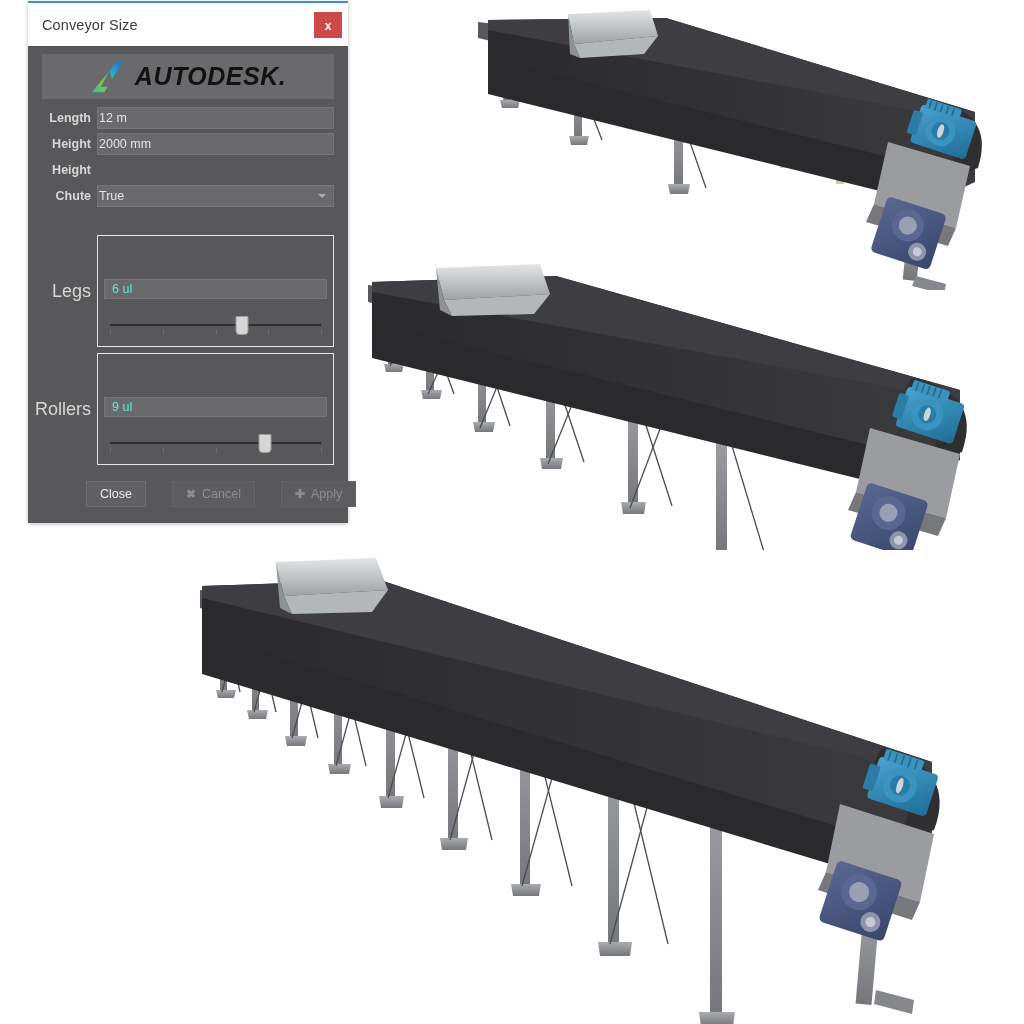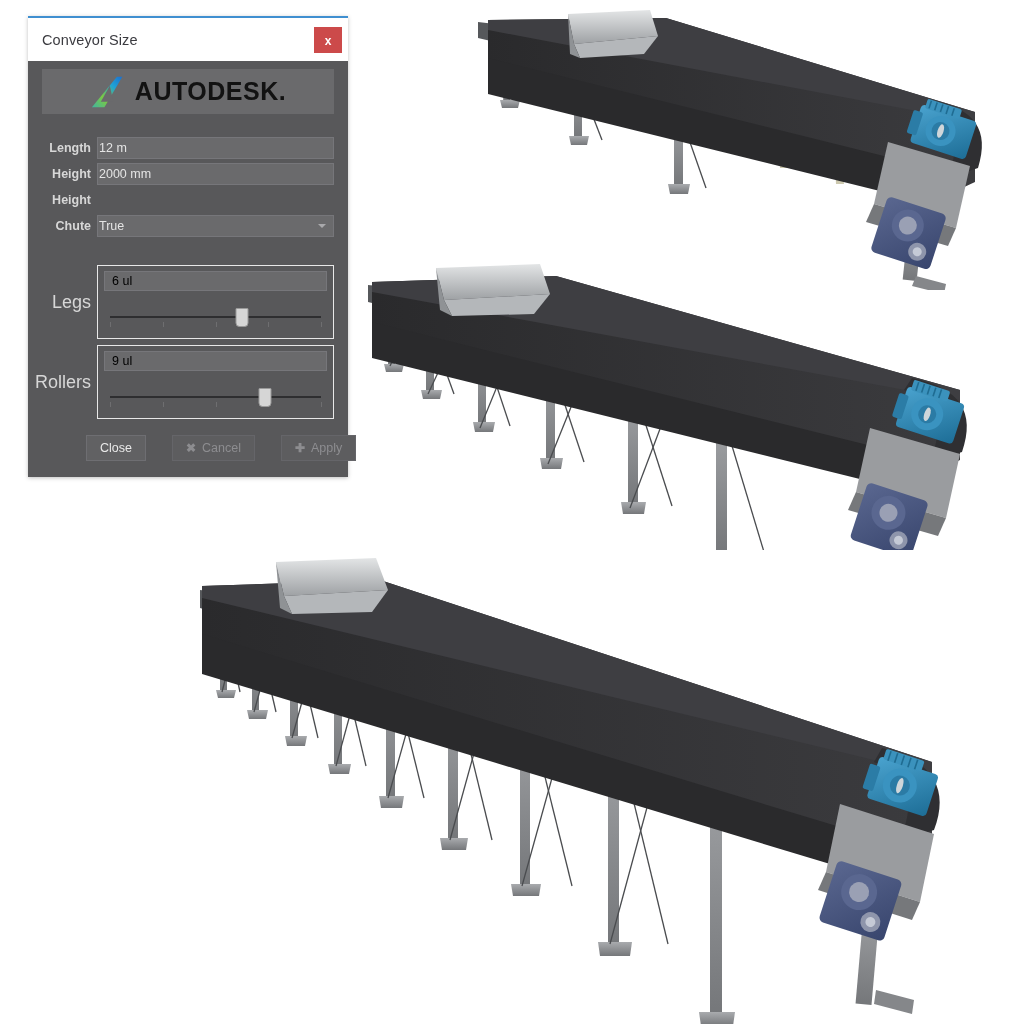--- a/index.html
+++ b/index.html
@@ -6,21 +6,21 @@
   body{
     width:1024px;height:1024px;
     background:#ffffff;
     font-family:"Liberation Sans", sans-serif;
     position:relative;
     overflow:hidden;
   }
 
   
   #dialog{
-    position:absolute; left:28px; top:16px;
+    position:absolute; left:28px; top:1px;
     width:320px;
     background:#58585a;
     box-shadow:0 1px 4px rgba(0,0,0,.25);
   }
   #dialog-topline{height:2px;background:#3f8fd0;width:100%;}
   #titlebar{
     height:43px;background:#ffffff;
     display:flex;align-items:center;justify-content:space-between;
     padding:0 0 0 14px;box-sizing:border-box;
   }
@@ -31,21 +31,21 @@
     font-size:12px;font-weight:bold;line-height:26px;text-align:center;
     cursor:pointer;font-family:"Liberation Sans",sans-serif;
   }
 
   #dialog-body{padding:8px 14px 10px 14px;}
 
   
   #logo-band{
     height:45px;background:#6a6a6c;
     display:flex;align-items:center;justify-content:center;
-    gap:9px;margin-bottom:23px;
+    gap:9px;margin-bottom:8px;font-style:italic;
   }
   #logo-mark{width:36px;height:34px;display:block;}
   #logo-word{
     font-size:25px;font-weight:bold;color:#121212;
     letter-spacing:.5px;font-family:"Liberation Sans",sans-serif;
   }
 
   
   .prow{display:flex;align-items:stretch;height:22px;margin-bottom:4px;}
   .plabel{
@@ -76,21 +76,21 @@
     display:flex;align-items:center;justify-content:flex-end;
     padding-right:6px;box-sizing:border-box;
   }
   .sbox{
     flex:1;border:1px solid #e8e8e8;background:#58585a;
     padding:5px 6px 2px 6px;box-sizing:border-box;
   }
   .svalue{
     background:#6a6a6c;border:1px solid #76767a;
     height:20px;display:flex;align-items:center;padding:0 7px;
-    font-size:12.5px;color:#000000;box-sizing:border-box;cursor:text;
+    font-size:12.5px;color:#5eead4;box-sizing:border-box;cursor:text;margin-top:38px;
   }
   .strack-wrap{position:relative;height:34px;margin-top:11px;cursor:pointer;}
   .strack{
     position:absolute;left:6px;right:6px;top:14px;height:2px;
     background:#2e2e30;
   }
   .sthumb{
     position:absolute;top:6px;width:11px;height:17px;
     background:#d6d6d6;border:1px solid #9a9a9a;
     border-radius:1px 1px 4px 4px;

